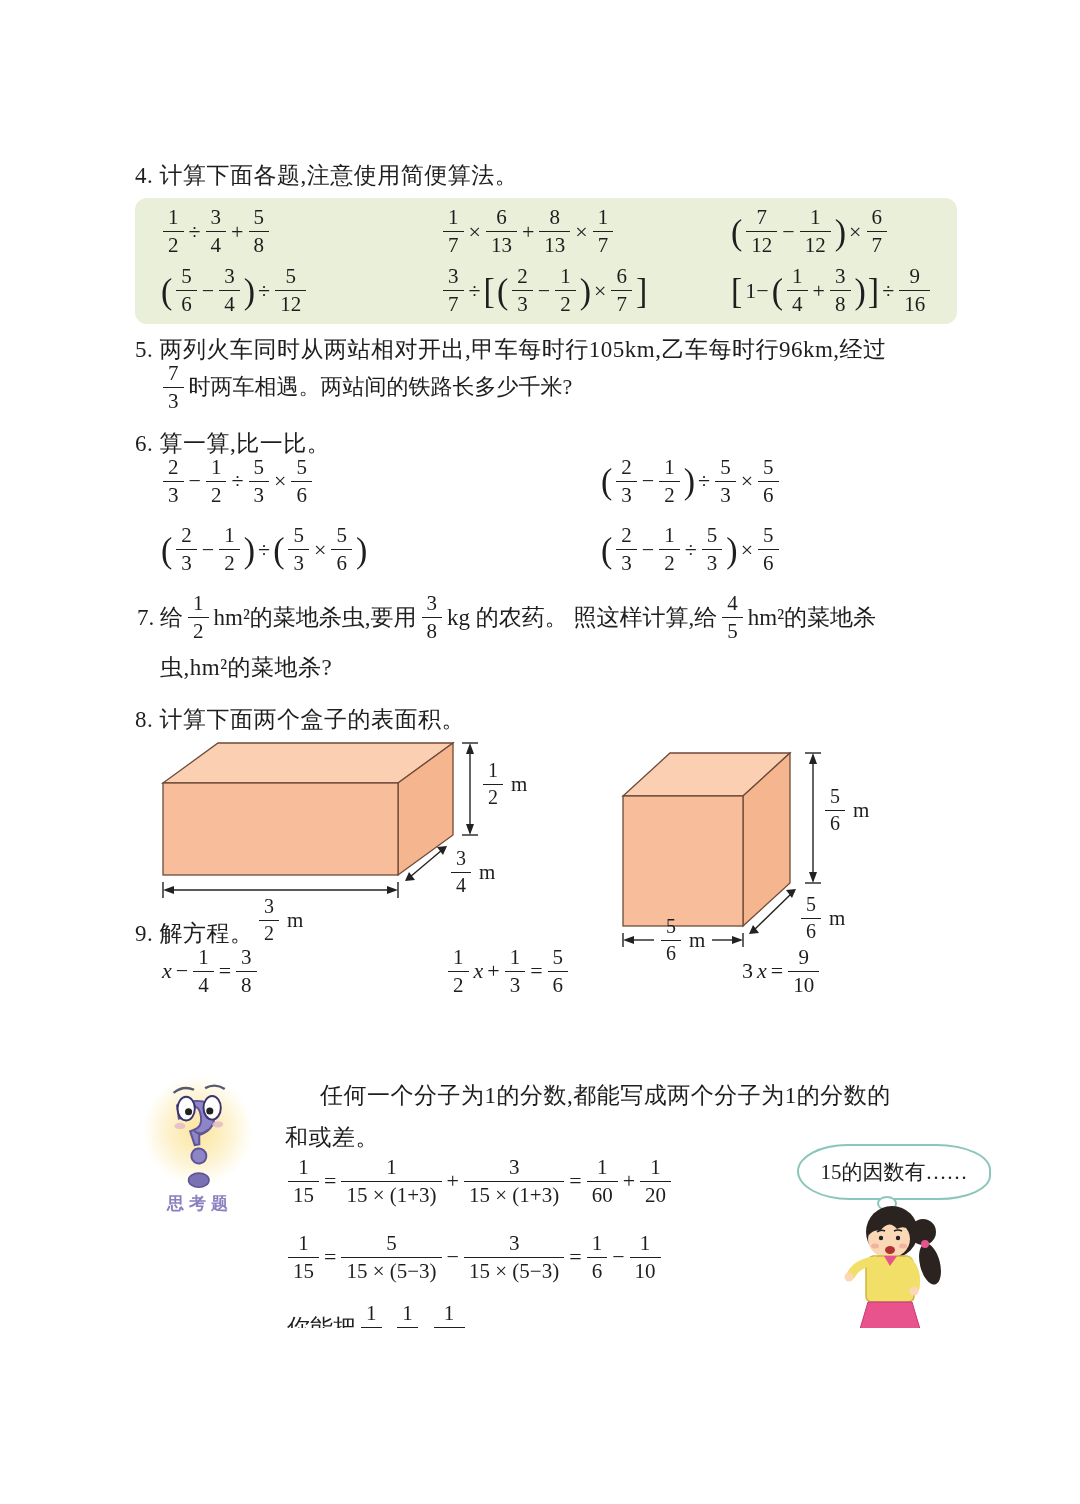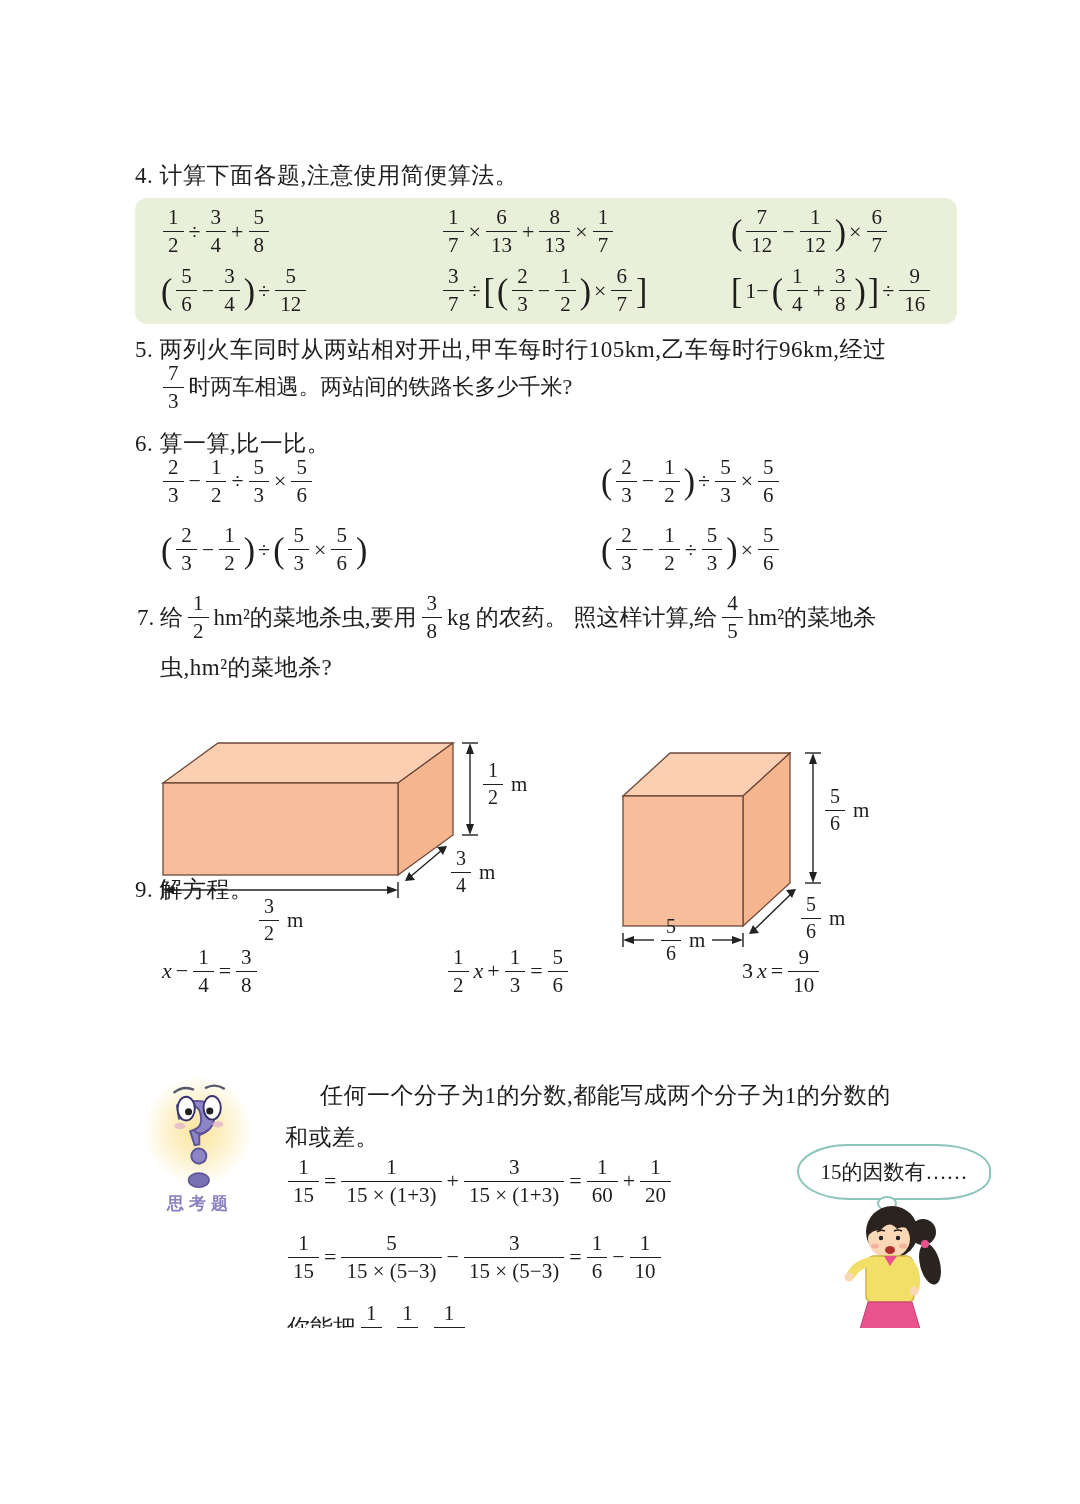--- a/index.html
+++ b/index.html
@@ -30,21 +30,21 @@
   .p7l1{left:135px;top:592px;}
   .p7l2{left:160px;top:652px;}
   .p8t{left:135px;top:704px;}
   .figs{left:0;top:728px;width:1080px;height:252px;}
   .fig1{position:absolute;left:148px;top:0;width:440px;height:250px;}
   .fig2{position:absolute;left:608px;top:0;width:390px;height:250px;}
   .dim{position:absolute;display:inline-flex;align-items:center;font-size:20px;}
   .dim .fr{font-size:20px;}
   .b1h{left:332px;top:32px;}  .b1d{left:300px;top:120px;}  .b1w{left:108px;top:168px;}
   .b2h{left:214px;top:58px;}  .b2d{left:190px;top:166px;}  .b2w{left:50px;top:188px;}
-  .p9t{left:135px;top:874px;}
+  .p9t{left:135px;top:918px;}
   .p9e1{left:160px;top:946px;} .p9e2{left:445px;top:946px;} .p9e3{left:740px;top:946px;}
   
   .think{left:135px;top:1072px;width:910px;height:300px;}
   .mascot{position:absolute;left:4px;top:2px;width:118px;height:118px;}
   .mascot-label{position:absolute;left:10px;top:120px;width:110px;text-align:center;
       color:#8b7fc0;font-weight:bold;font-size:17px;letter-spacing:5px;font-family:"Liberation Sans",sans-serif;}
   .ti1{position:absolute;left:185px;top:8px;}
   .ti2{position:absolute;left:150px;top:50px;}
   .teq1{position:absolute;left:150px;top:84px;}
   .teq2{position:absolute;left:150px;top:160px;}
@@ -308,20 +308,21 @@
       </span>
       <span class="tk">kg 的农药。 照这样计算,给</span>
       <span class="fr">
         <span class="nu">4</span>
         <span class="de">5</span>
       </span>
       <span class="tk">hm²的菜地杀</span>
     </div>
   <div class="abs title p7l2">虫,hm²的菜地杀?</div>
 
+  <div class="abs title p8t">8. 计算下面两个盒子的表面积。</div>
   <div class="abs figs">
 
     <div class="fig1">
       <svg width="420" height="230" viewBox="0 0 420 230">
         <polygon points="15,55 70,15 305,15 250,55" fill="#fbcfb2" stroke="#6d4a38" stroke-width="1.3"></polygon>
         <polygon points="250,55 305,15 305,107 250,147" fill="#f5b68f" stroke="#6d4a38" stroke-width="1.3"></polygon>
         <rect x="15" y="55" width="235" height="92" fill="#f8bd9b" stroke="#6d4a38" stroke-width="1.3"></rect>
 
         <line x1="322" y1="20" x2="322" y2="102" stroke="#222" stroke-width="1.4"></line>
         <polygon points="322,15 318,26 326,26" fill="#222"></polygon>

